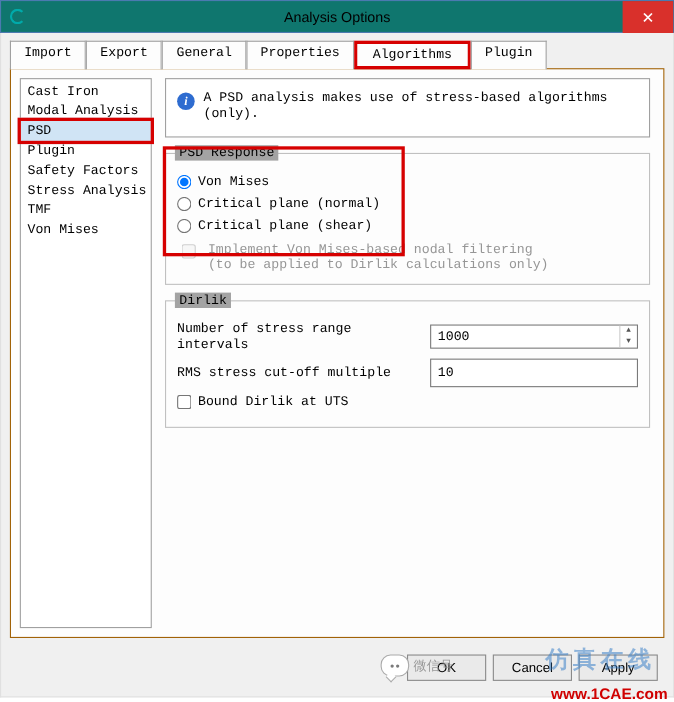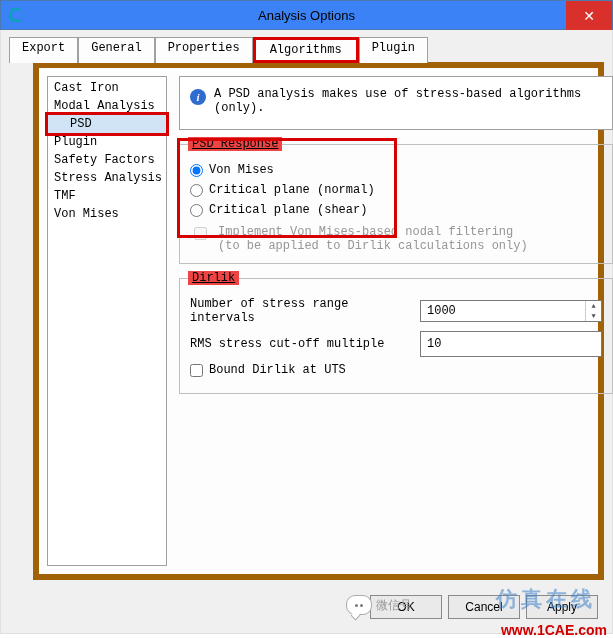--- a/index.html
+++ b/index.html
@@ -8,21 +8,21 @@
     font-family: "SimSun", "NSimSun", "Courier New", monospace;
     font-size: 12px;
     background: #fff;
     width: 613px;
     height: 638px;
     position: relative;
     overflow: hidden;
   }
   .titlebar {
     height: 30px;
-    background: #3b82f6;
+    background: #0f766e;
     color: #000;
     display: flex;
     align-items: center;
     position: relative;
     border: 1px solid #4b7ab0;
   }
   .titlebar .app-icon {
     width: 14px; height: 14px;
     margin-left: 8px;
     border: 2px solid #0aa;
@@ -75,45 +75,44 @@
   .tab.inactive { background: #fdfdfd; }
   .tab-highlight {
     border: 3px solid #d60000;
     padding: 0;
   }
   .tab-highlight .inner-tab {
     padding: 3px 14px;
     background: #fdfdfd;
   }
   .pane {
-    border: 6px solid #a16207;
+    border: 1px solid #a16207;
     background: #fdfdfd;
     height: 518px;
     display: flex;
     position: relative;
     z-index: 1;
-    margin-left: 24px;
   }
   .sidebar {
     width: 120px;
     border: 1px solid #a0a0a0;
     background: #fff;
     margin: 8px 0 8px 8px;
     padding: 2px 0;
   }
   .sidebar .item {
     padding: 2px 6px;
     cursor: default;
     white-space: nowrap;
   }
   .sidebar .item.selected-hl {
     background: #d0e4f5;
     border: 3px solid #d60000;
     margin: -3px -3px -3px -3px;
-    padding: 2px 22px;
+    padding: 2px 6px;
     position: relative;
   }
   .rightpane {
     flex: 1;
     padding: 8px 12px 8px 12px;
     position: relative;
   }
   .infobox {
     border: 1px solid #a0a0a0;
     background: #fff;
@@ -136,23 +135,22 @@
   }
   .groupbox {
     border: 1px solid #c0c0c0;
     padding: 12px 10px 10px 10px;
     margin-top: 14px;
     position: relative;
   }
   .groupbox .legend {
     position: absolute;
     top: -8px; left: 8px;
-    background: #ef4444;
+    background: #a3a3a3;
     padding: 0 4px;
-    text-decoration: underline;
   }
   .psd-highlight {
     border: 3px solid #d60000;
     position: absolute;
     top: 70px;
     left: 10px;
     width: 220px;
     height: 100px;
     pointer-events: none;
     z-index: 5;
@@ -286,20 +284,21 @@
   <span class="app-icon"></span>
   <span class="title">Analysis Options</span>
   <div class="close">
     <span>✕</span>
   </div>
 </div>
 
 <div class="dialog-body">
 
   <div class="tabstrip">
+    <div class="tab inactive">Import</div>
     <div class="tab inactive">Export</div>
     <div class="tab inactive">General</div>
     <div class="tab inactive">Properties</div>
     <div class="tab tab-highlight">
       <div class="inner-tab">Algorithms</div>
     </div>
     <div class="tab inactive">Plugin</div>
   </div>
 
   <div class="pane">

